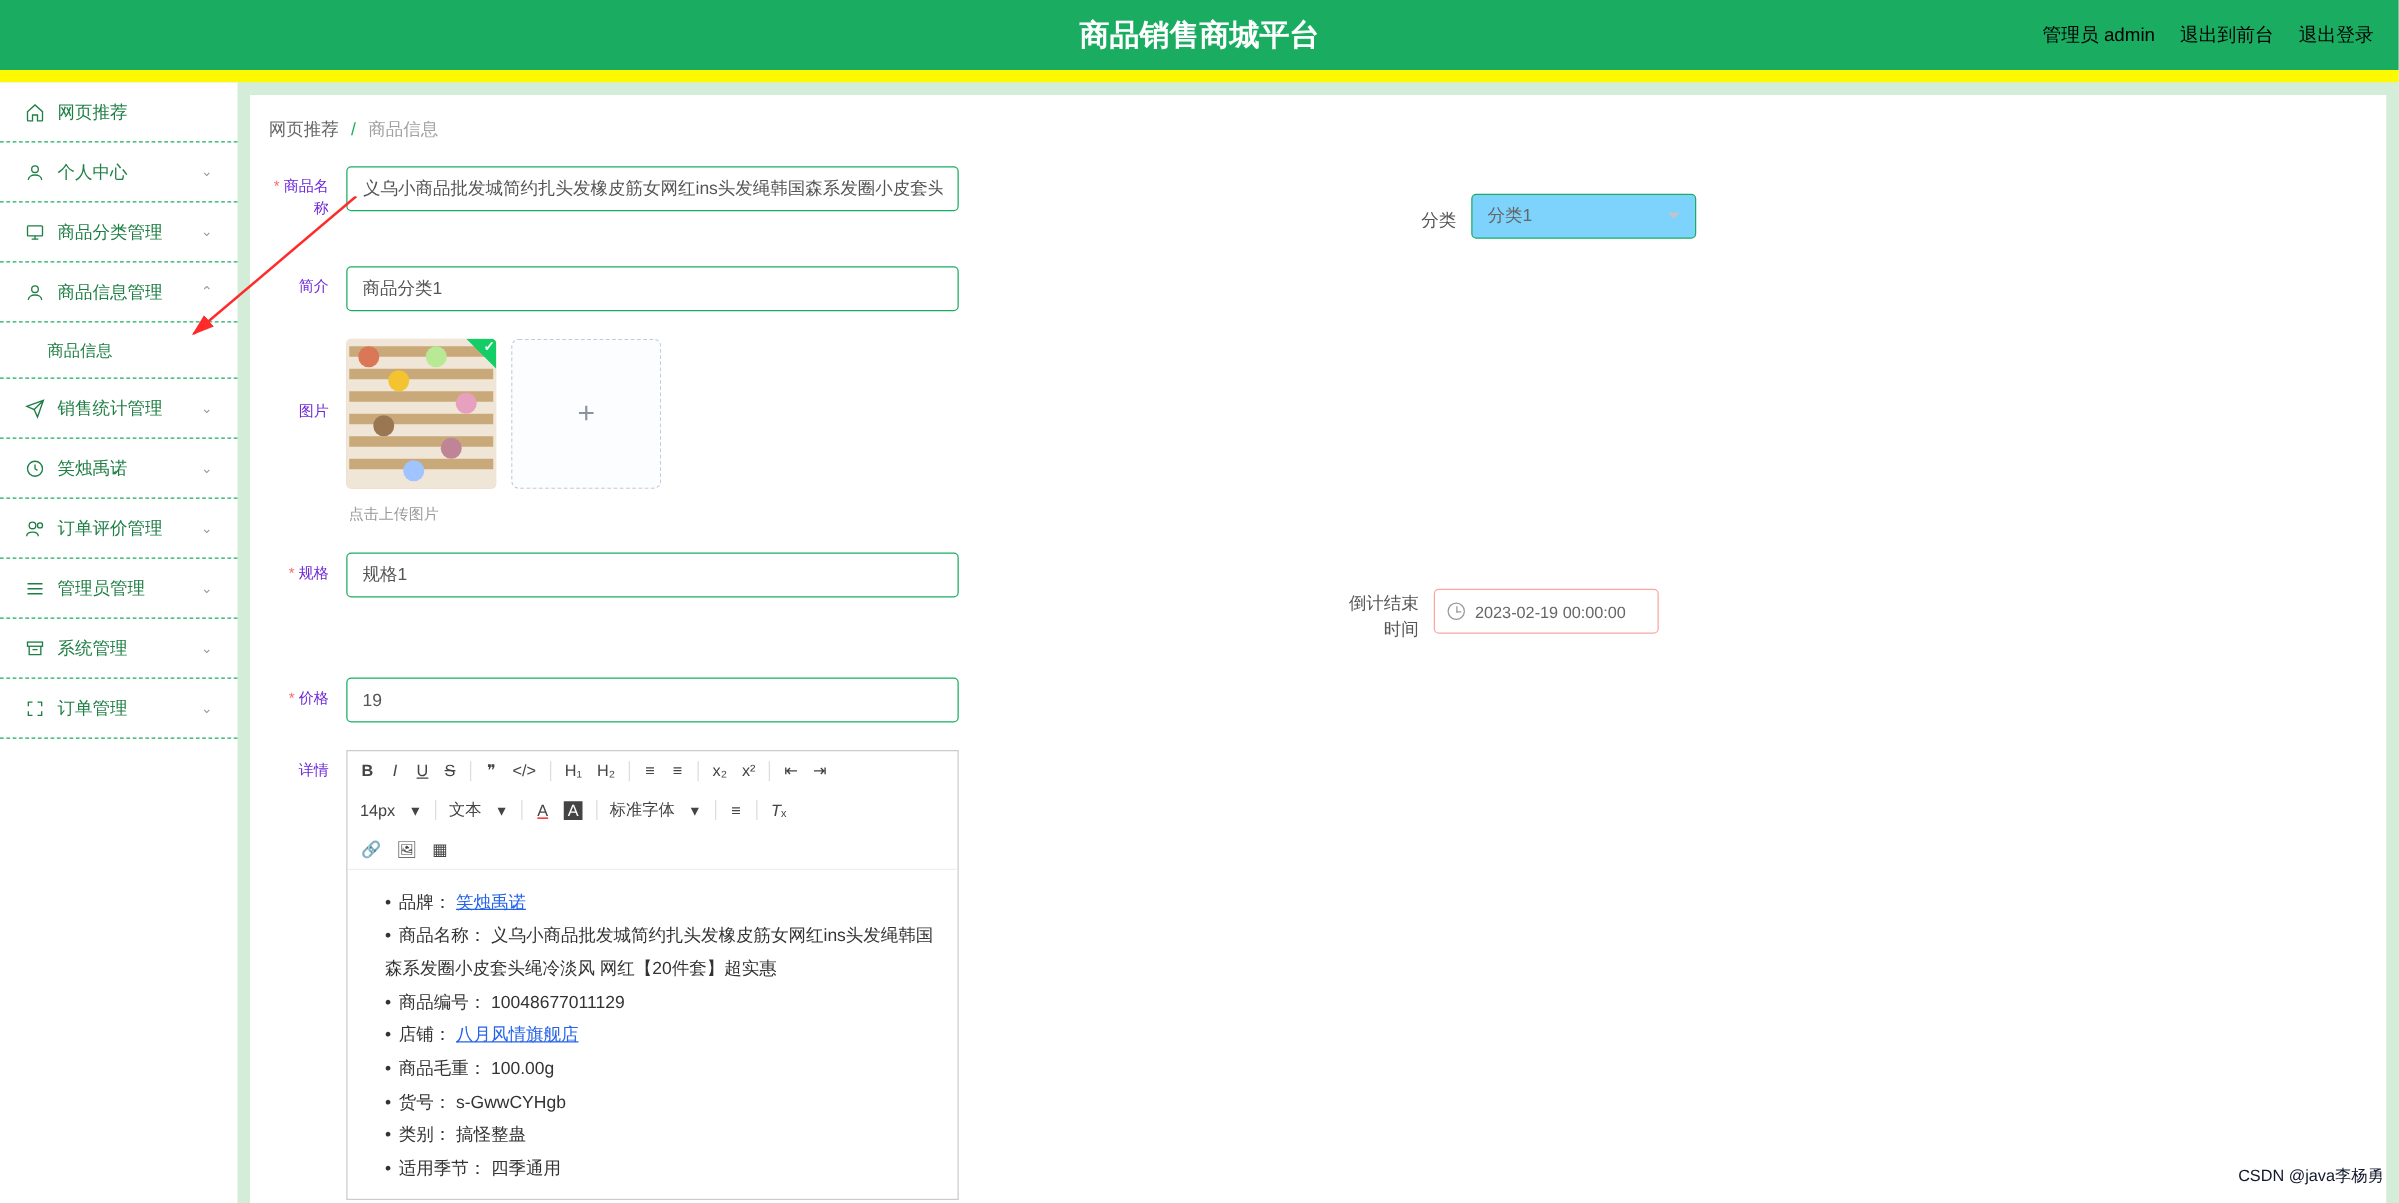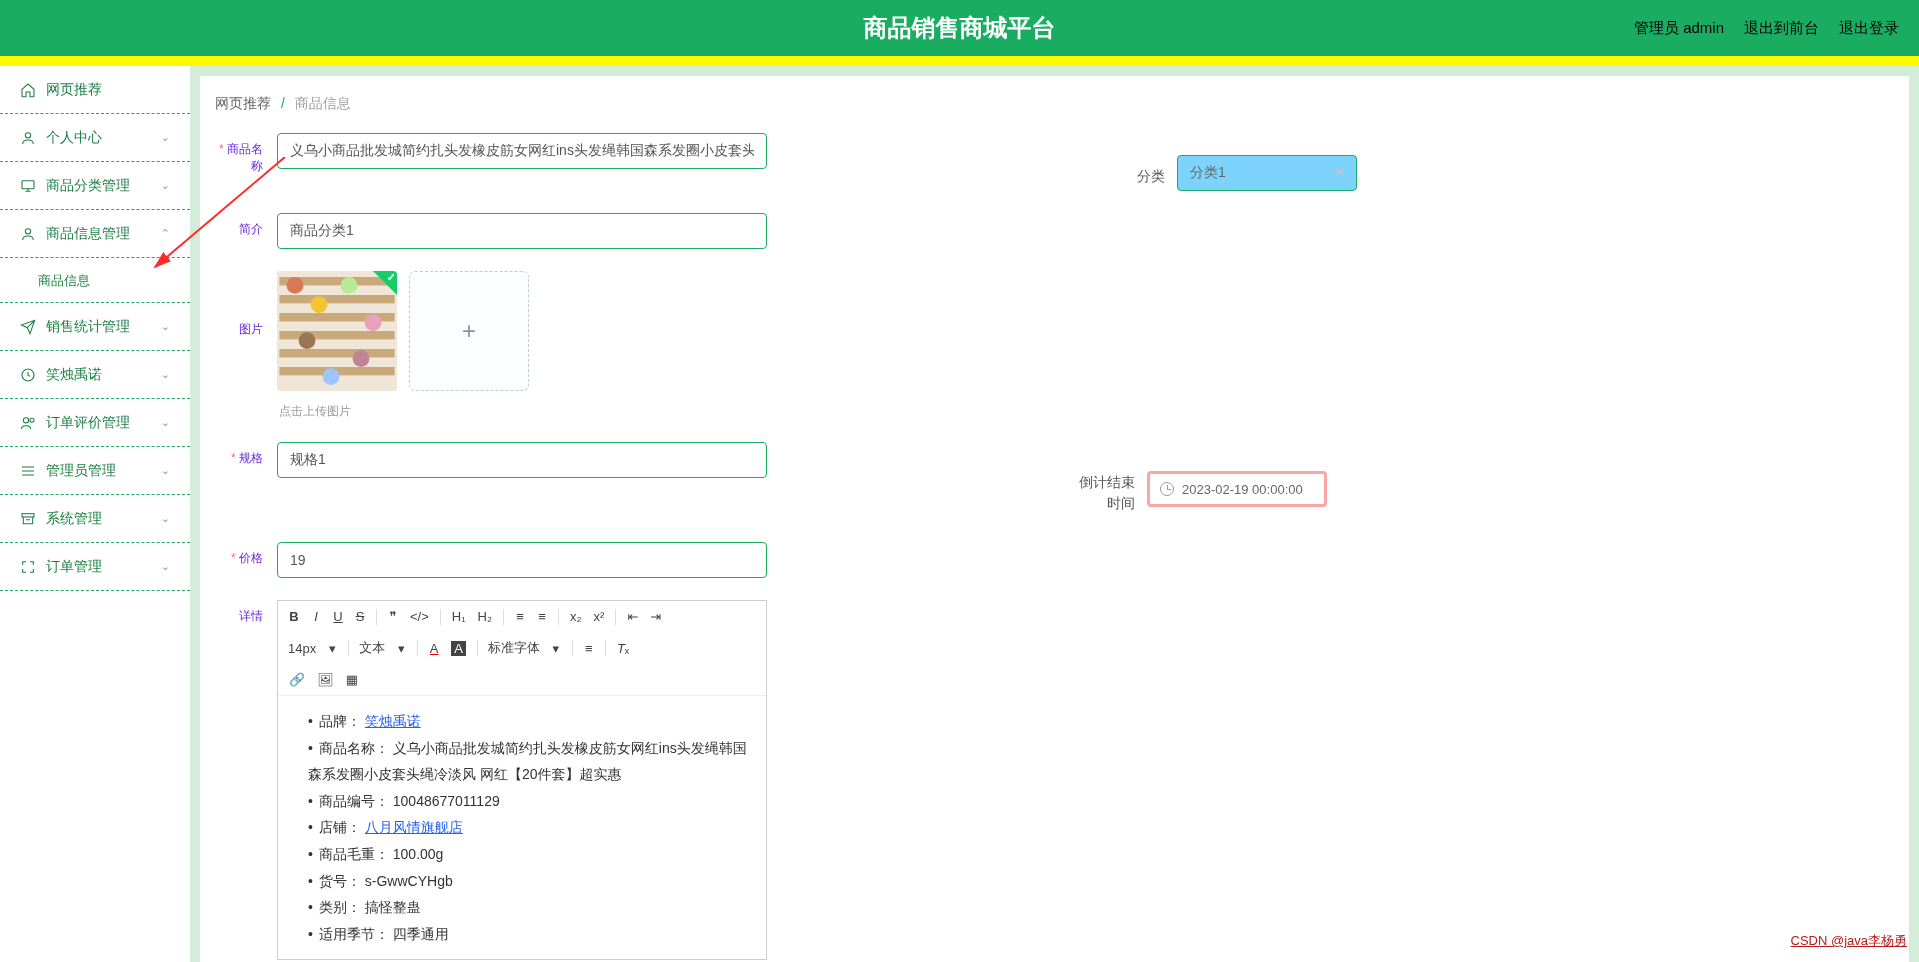--- a/index.html
+++ b/index.html
@@ -128,21 +128,21 @@
       content: '';
       position: absolute;
       right: 12px;
       top: 14px;
       border: 5px solid transparent;
       border-top-color: #c0c4cc;
     }
     .datepicker {
       width: 180px;
       height: 36px;
-      border: 3px solid #fca5a5;
+      border: 1px solid #fca5a5;
       border-radius: 4px;
       display: flex;
       align-items: center;
       padding: 0 10px;
       gap: 8px;
       color: #666;
       cursor: pointer;
       background: #fff;
       font-size: 13px;
     }
@@ -236,23 +236,22 @@
       top: 157px;
       left: 150px;
       width: 140px; height: 120px;
       pointer-events: none;
       z-index: 10;
     }
     .watermark {
       position: fixed;
       right: 12px;
       bottom: 12px;
-      color: #b91c1c;
+      color: #0f172a;
       font-size: 13px;
-      text-decoration: underline;
     }
     .clock-icon {
       width: 14px; height: 14px;
       border: 1px solid #999;
       border-radius: 50%;
       position: relative;
       flex-shrink: 0;
     }
     .clock-icon::before {
       content: '';

